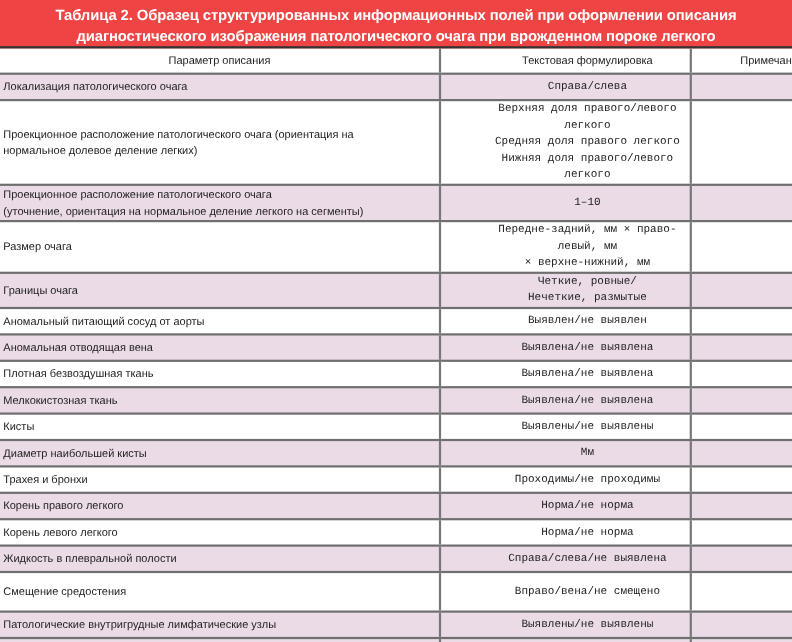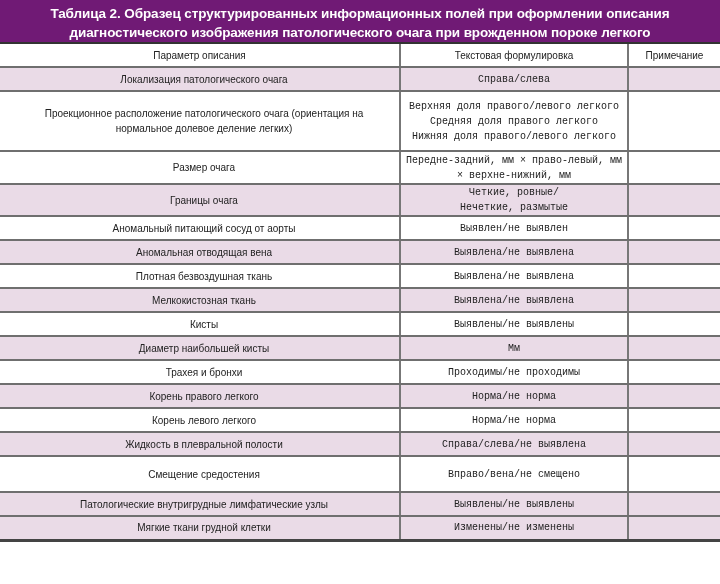--- a/index.html
+++ b/index.html
@@ -1,31 +1,31 @@
 <!DOCTYPE html>
 <html><head>
 <meta charset="utf-8">
 <style>
   html, body { margin: 0; padding: 0; background: #ffffff; }
   body { width: 720px; height: 584px; overflow: hidden; font-family: "Liberation Sans", "DejaVu Sans", sans-serif; color: #222; }
   .caption {
-    height: 44px; background: #701a75; color: #ffffff;
+    height: 44px; background: #ef4444; color: #ffffff;
     font-weight: bold; font-size: 13.5px; line-height: 19px;
     text-align: center; padding-top: 4px; box-sizing: border-box;
     border-bottom: 2px solid #333;
     letter-spacing: -0.1px;
   }
   table { border-collapse: collapse; width: 720px; table-layout: fixed; }
   col.c1 { width: 400px; } col.c2 { width: 228px; } col.c3 { width: 92px; }
   th, td { font-size: 10px; line-height: 15px; padding: 0 4px; border-bottom: 2px solid #6f6f6f; vertical-align: middle; }
   th { font-weight: normal; height: 22px; text-align: center; }
-  td.param { text-align: center; padding-left: 13px; margin-top: 12px; }
+  td.param { text-align: left; padding-left: 3px; margin-top: 12px; }
   td.value { text-align: center; font-family: Liberation Mono, monospace; }
   td.note { }
-  th + th, td + td { border-left: 2px solid #777; }
+  th + th, td + td { border-left: 2px solid #777; padding-left: 44px; }
   tr.alt td { background: #eadbe7; }
   tr.last td { border-bottom: 3px solid #444; }
 </style>
 </head>
 <body>
 
 <div class="caption">
   <div>Таблица 2. Образец структурированных информационных полей при оформлении описания</div>
   <div>диагностического изображения патологического очага при врожденном пороке легкого</div>
 </div>
@@ -58,20 +58,30 @@
           <div>Проекционное расположение патологического очага (ориентация на</div>
           <div>нормальное долевое деление легких)</div>
         </td>
         <td class="value">
           <div>Верхняя доля правого/левого легкого</div>
           <div>Средняя доля правого легкого</div>
           <div>Нижняя доля правого/левого легкого</div>
         </td>
         <td class="note"></td>
       </tr>
+      <tr class="alt" style="height: 33px;">
+        <td class="param">
+          <div>Проекционное расположение патологического очага</div>
+          <div>(уточнение, ориентация на нормальное деление легкого на сегменты)</div>
+        </td>
+        <td class="value">
+          <div>1–10</div>
+        </td>
+        <td class="note"></td>
+      </tr>
       <tr style="height: 33px;">
         <td class="param">
           <div>Размер очага</div>
         </td>
         <td class="value">
           <div>Передне-задний, мм × право-левый, мм</div>
           <div>× верхне-нижний, мм</div>
         </td>
         <td class="note"></td>
       </tr>

